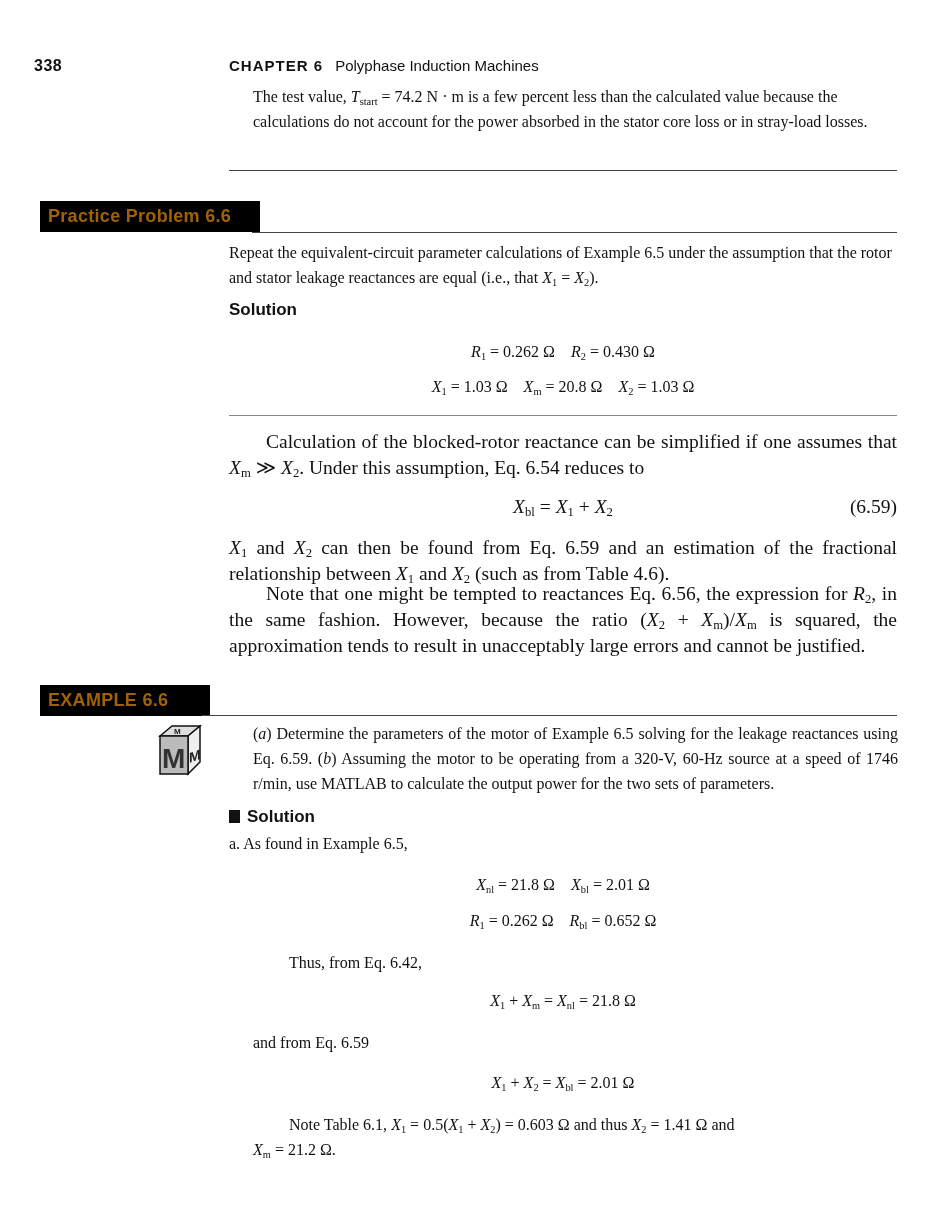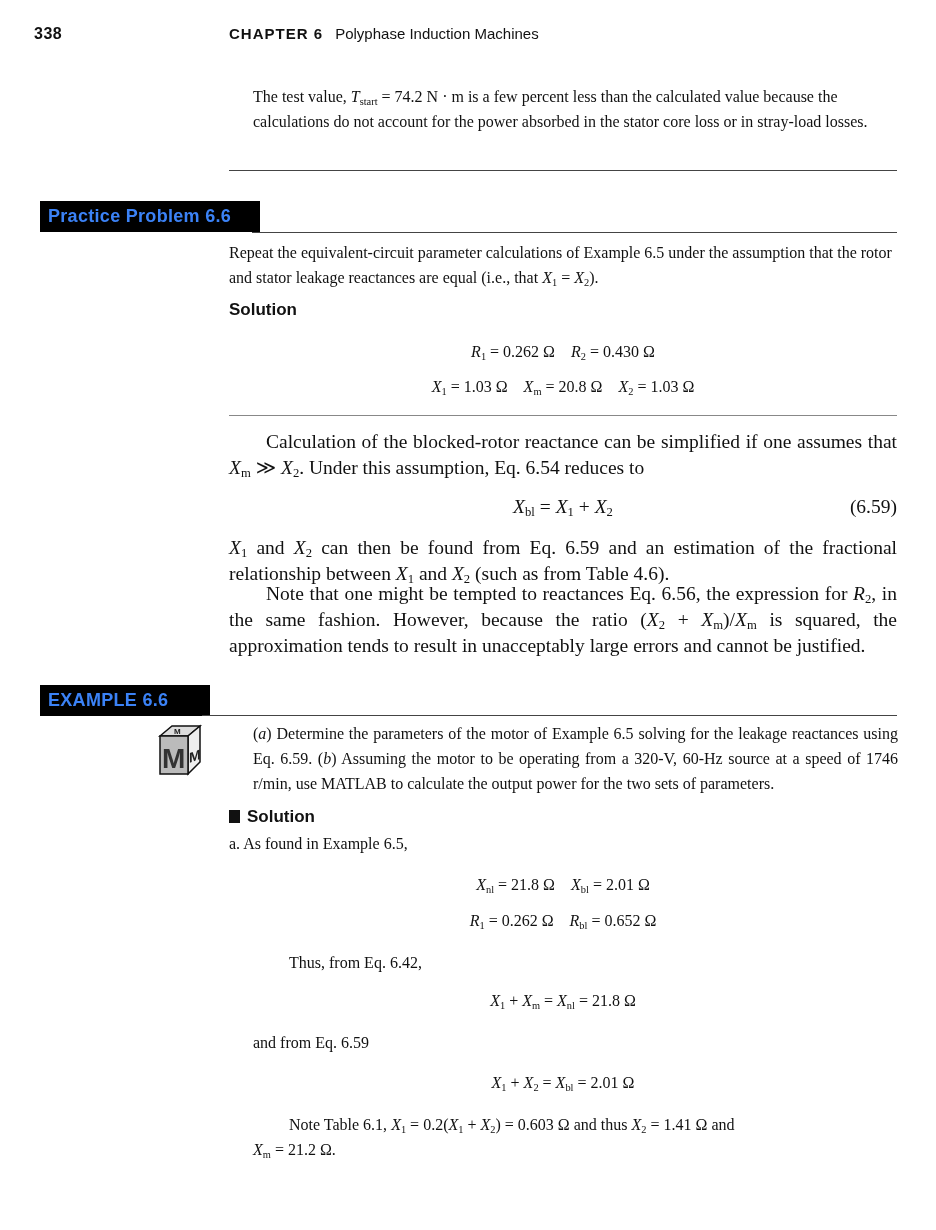--- a/index.html
+++ b/index.html
@@ -1,29 +1,29 @@
 <!DOCTYPE html>
 <html><head>
 <meta charset="utf-8">
 <style>
   html, body { margin:0; padding:0; background:#ffffff; }
   body { width:936px; height:1230px; position:relative; overflow:hidden; color:#111; font-family:"Liberation Serif", serif; }
   .abs { position:absolute; }
-  .sans { font-family:"Liberation Sans", sans-serif; }
+  .sans { font-family:"Liberation Sans", sans-serif;margin-top:32px; }
   .pagenum { left:34px; top:25px; font-weight:bold; font-size:16px; letter-spacing:0.5px; }
   .runhead { left:229px; top:25px; font-size:15px; }
   .runhead .chap { font-weight:bold; letter-spacing:1px; margin-right:8px; }
   .rule { height:1px; background:#444; }
   .rule.light { background:#888; }
   .para-sm { font-size:16px; line-height:25px; }
   .para-lg { font-size:19.5px; line-height:26px; }
   .eq { text-align:center; white-space:nowrap; }
   i, .var { font-style:italic; }
   sub { font-size:65%; font-style:normal; vertical-align:-3px; line-height:0; }
-  .hdrbox { background:#000; color:#3b82f6; font-family:"Liberation Sans", sans-serif; font-weight:bold; font-size:18px; padding:0 0 0 8px; height:31px; line-height:31px; letter-spacing:0.3px; }
+  .hdrbox { background:#000; color:#a16207; font-family:"Liberation Sans", sans-serif; font-weight:bold; font-size:18px; padding:0 0 0 8px; height:31px; line-height:31px; letter-spacing:0.3px; }
   .sol-head { font-family:"Liberation Sans", sans-serif; font-weight:bold; font-size:17px; }
   .sqbullet { display:inline-block; width:11px; height:13px; background:#111; margin-right:7px; vertical-align:-1px; }
   .eqnum { position:absolute; right:0; top:0; }
   .indent { text-indent:37px; }
   .justify { text-align:justify; }
   .cube { width:48px; height:52px; }
 </style>
 </head>
 <body>
 
@@ -116,15 +116,15 @@
   <i>X</i><sub>1</sub> + <i>X</i><sub>m</sub> = <i>X</i><sub>nl</sub><span> = 21.8 Ω</span>
 </div>
 
 <div class="abs para-sm" style="left:253px; top:1030px;">and from Eq. 6.59</div>
 
 <div class="abs para-sm eq" style="left:229px; top:1070px; width:668px;">
   <i>X</i><sub>1</sub> + <i>X</i><sub>2</sub> = <i>X</i><sub>bl</sub><span> = 2.01 Ω</span>
 </div>
 
 <div class="abs para-sm" style="left:253px; top:1112px; width:645px;">
-  <span style="padding-left:36px;">Note Table 6.1, </span><i>X</i><sub>1</sub><span> = 0.2(</span><i>X</i><sub>1</sub> + <i>X</i><sub>2</sub><span>) = 0.603 Ω and thus </span><i>X</i><sub>2</sub><span> = 1.41 Ω and</span><br>
+  <span style="padding-left:36px;">Note Table 6.1, </span><i>X</i><sub>1</sub><span> = 0.5(</span><i>X</i><sub>1</sub> + <i>X</i><sub>2</sub><span>) = 0.603 Ω and thus </span><i>X</i><sub>2</sub><span> = 1.41 Ω and</span><br>
   <i>X</i><sub>m</sub><span> = 21.2 Ω.</span>
 </div>
 
 </body></html>

